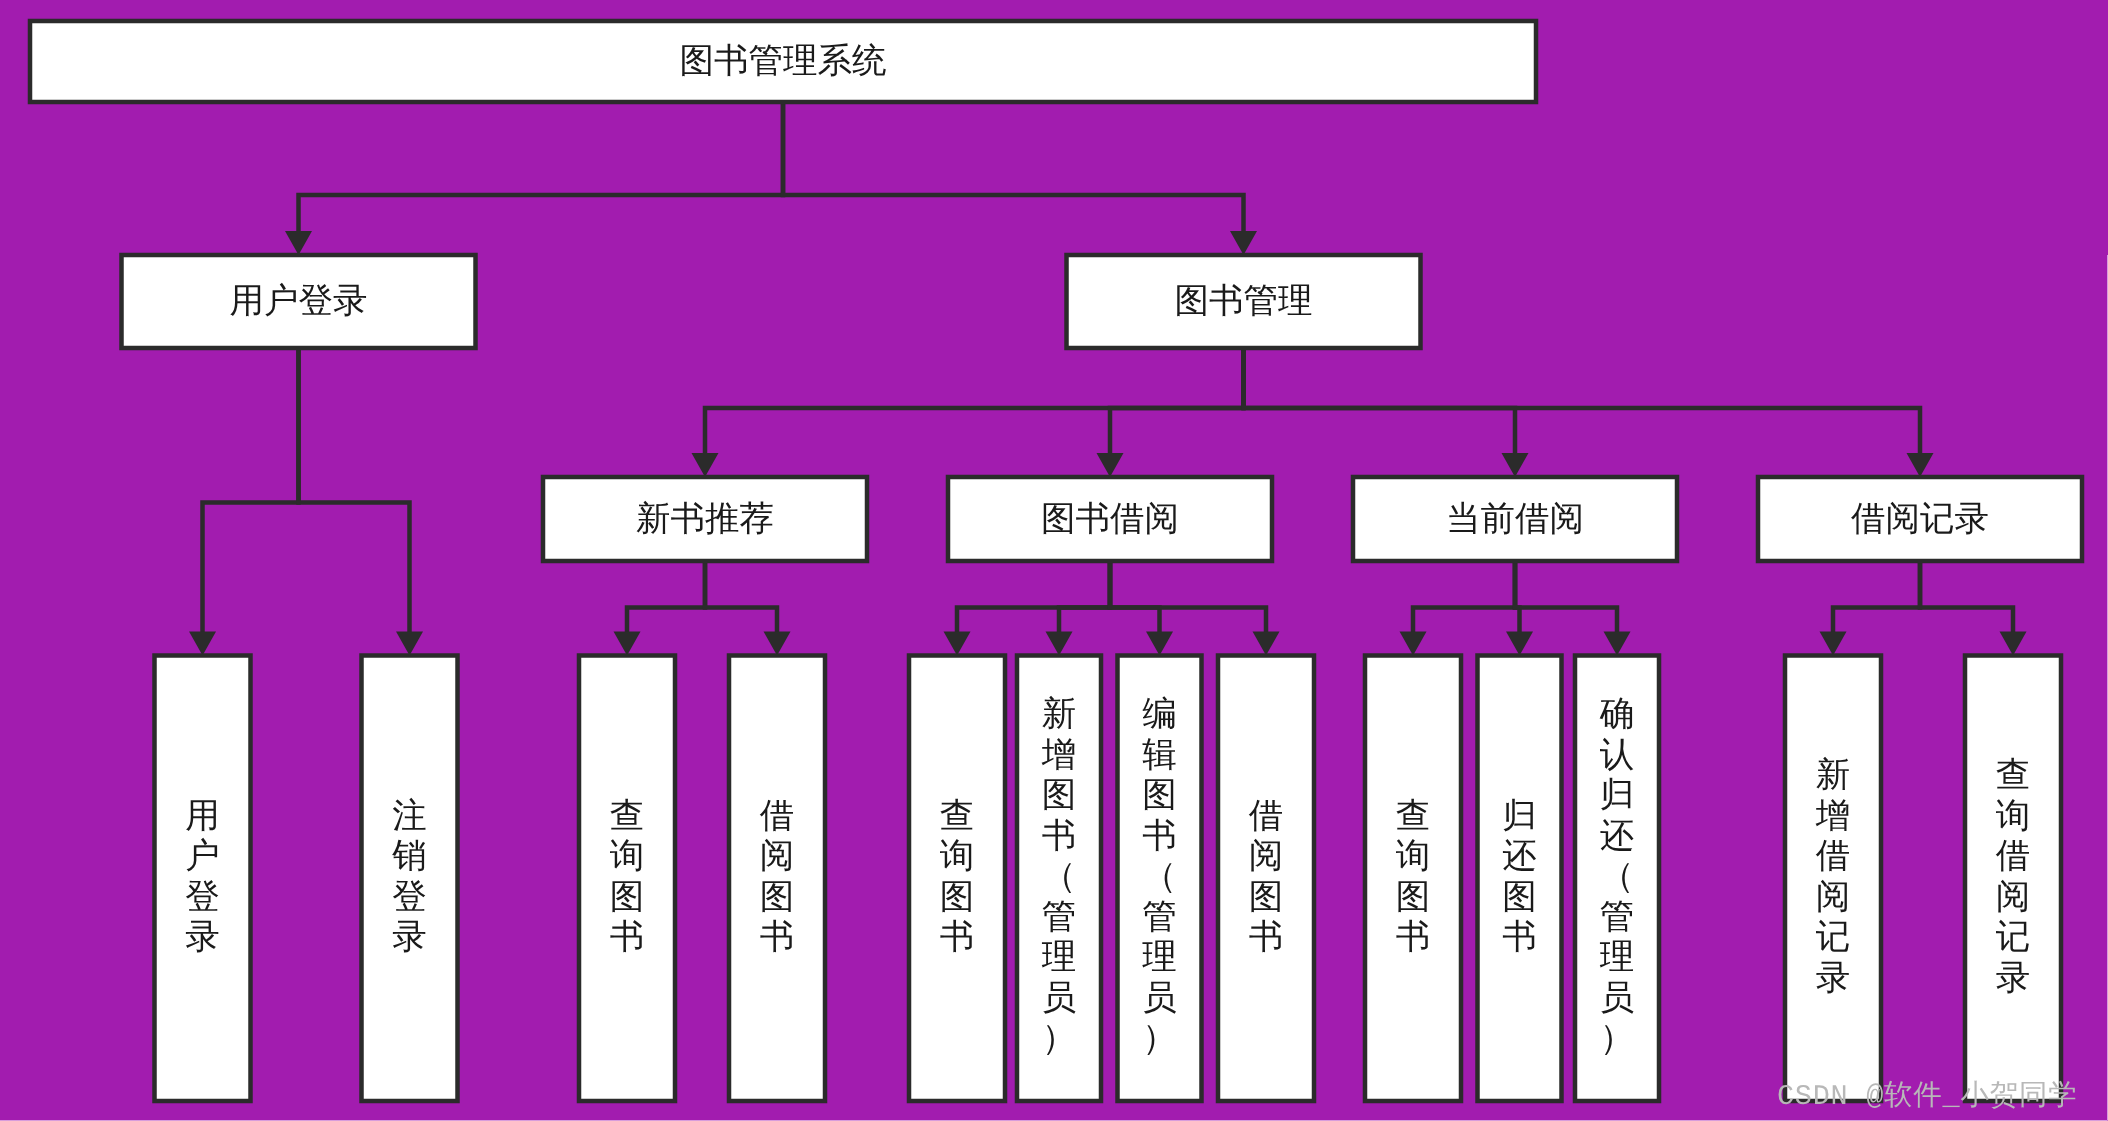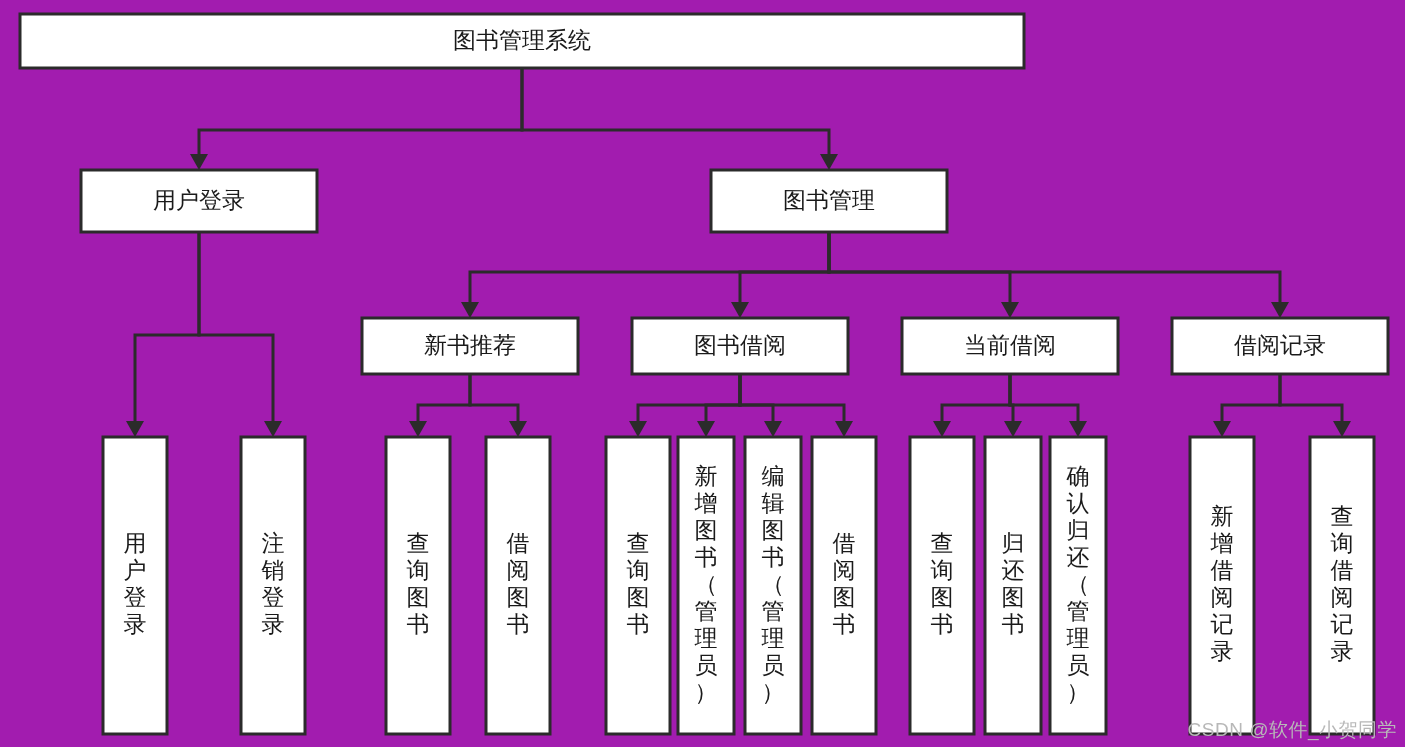--- a/index.html
+++ b/index.html
@@ -44,23 +44,23 @@
     dominant-baseline: middle;
   }
   .node-label-v {
     font-family: "Liberation Sans", "DejaVu Sans", sans-serif;
     font-size: 23px;
     fill: #1a1a1a;
     text-anchor: middle;
   }
   .watermark {
     position: absolute;
-    right: 8px;
+    right: 20px;
     bottom: 4px;
-    font-family: Liberation Sans, sans-serif;
+    font-family: Liberation Mono, monospace;
     font-size: 19px;
     color: #b8b8b8;
     letter-spacing: 0.5px;
     white-space: nowrap;
     pointer-events: none;
   }
 </style>
 </head>
 <body>
 

